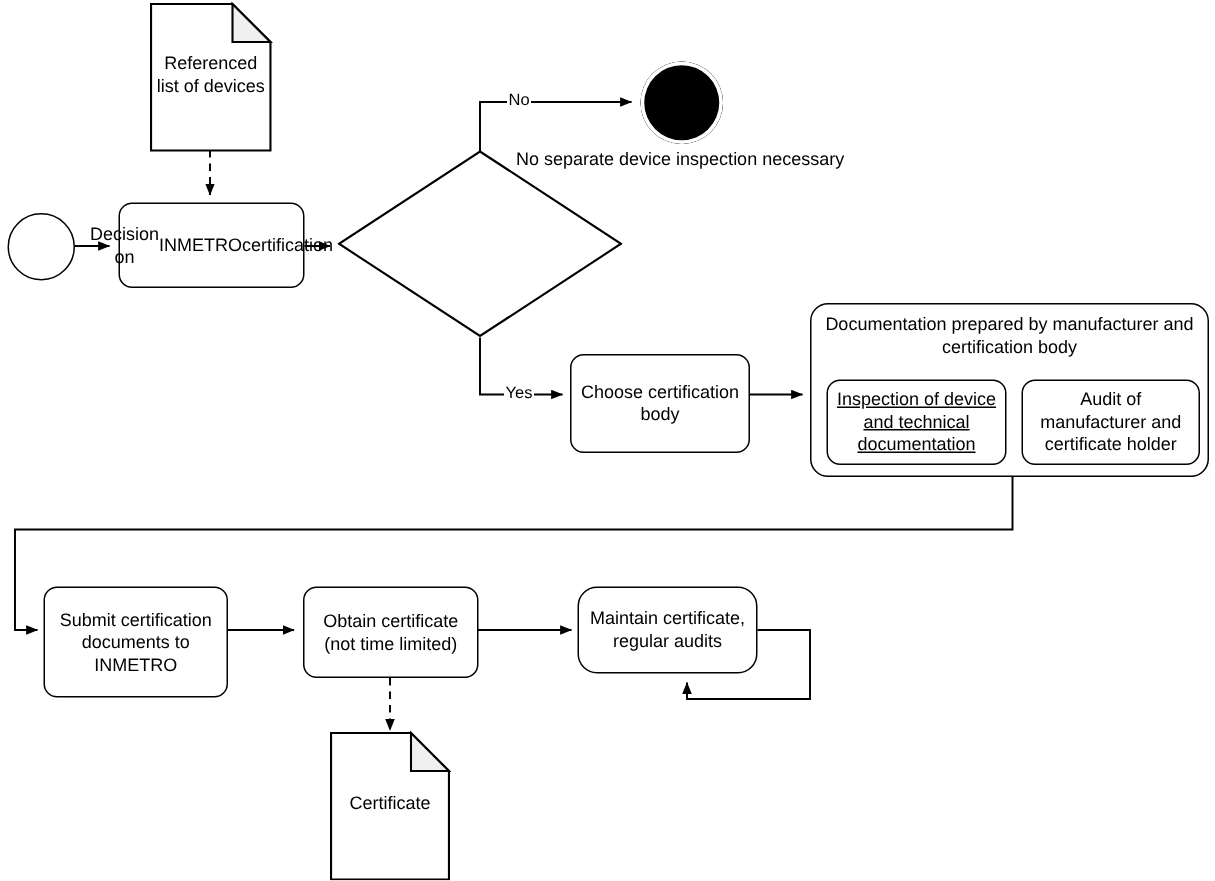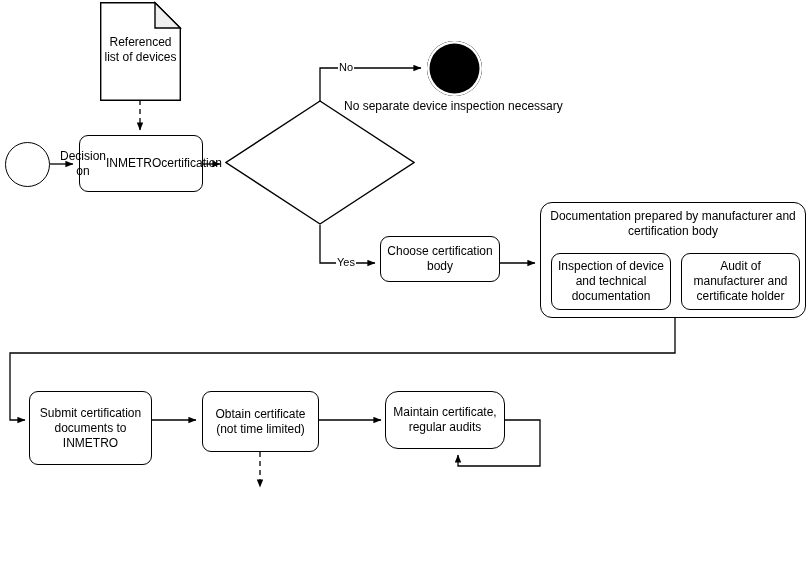--- a/index.html
+++ b/index.html
@@ -182,42 +182,49 @@
   </div>
 
   <div class="edge-label" style="left:338px; top:61px;">No</div>
 
   <div class="edge-label" style="left:336px; top:256px;">Yes</div>
 
   <div class="node end-event" style="left:427px; top:41px; width:55px; height:55px;"></div>
 
   <div class="free-label" style="left:344px; top:99px;">No separate device inspection necessary</div>
 
-  <div class="node task" style="left:380px; top:236px; width:120px; height:46px;align-items:center;">
+  <div class="node task" style="left:380px; top:236px; width:120px; height:66px;align-items:center;">
     <span>Choose certification body</span>
   </div>
 
   <div class="node group-box" style="left:540px; top:202px; width:266px; height:116px;">
     <div class="group-title">Documentation prepared by manufacturer and certification body</div>
   </div>
 
-  <div class="node task" style="left:551px; top:253px; width:120px; height:57px;">
+  <div class="node task" style="left:551px; top:253px; width:120px; height:57px;text-decoration:underline;">
     <span>Inspection of device and technical documentation</span>
   </div>
 
   <div class="node task" style="left:681px; top:253px; width:119px; height:57px;">
     <span>Audit of manufacturer and certificate holder</span>
   </div>
 
   <div class="node task" style="left:29px; top:391px; width:123px; height:74px;">
     <span>Submit certification documents to INMETRO</span>
   </div>
 
   <div class="node task" style="left:202px; top:391px; width:117px; height:61px;text-align:center;">
     <span>Obtain certificate (not time limited)</span>
   </div>
 
   <div class="node task" style="left:385px; top:391px; width:120px; height:58px;border-radius:13px;">
     <span>Maintain certificate, regular audits</span>
   </div>
 
+  <div class="doc-node" style="left:220px; top:488px; width:80px; height:99px;">
+    <svg width="80" height="99" viewBox="0 0 80 99">
+      <path d="M0.7,0.7 L54,0.7 L79.3,26 L79.3,98.3 L0.7,98.3 Z" fill="#ffffff" stroke="#000000" stroke-width="1.4"></path>
+      <path d="M54,0.7 L79.3,26 L54,26 Z" fill="#f0f0f0" stroke="#000000" stroke-width="1.4"></path>
+    </svg>
+    <div class="doc-label" style="top:40px;">Certificate</div>
+  </div>
 
 </div>
 
 </body></html>

